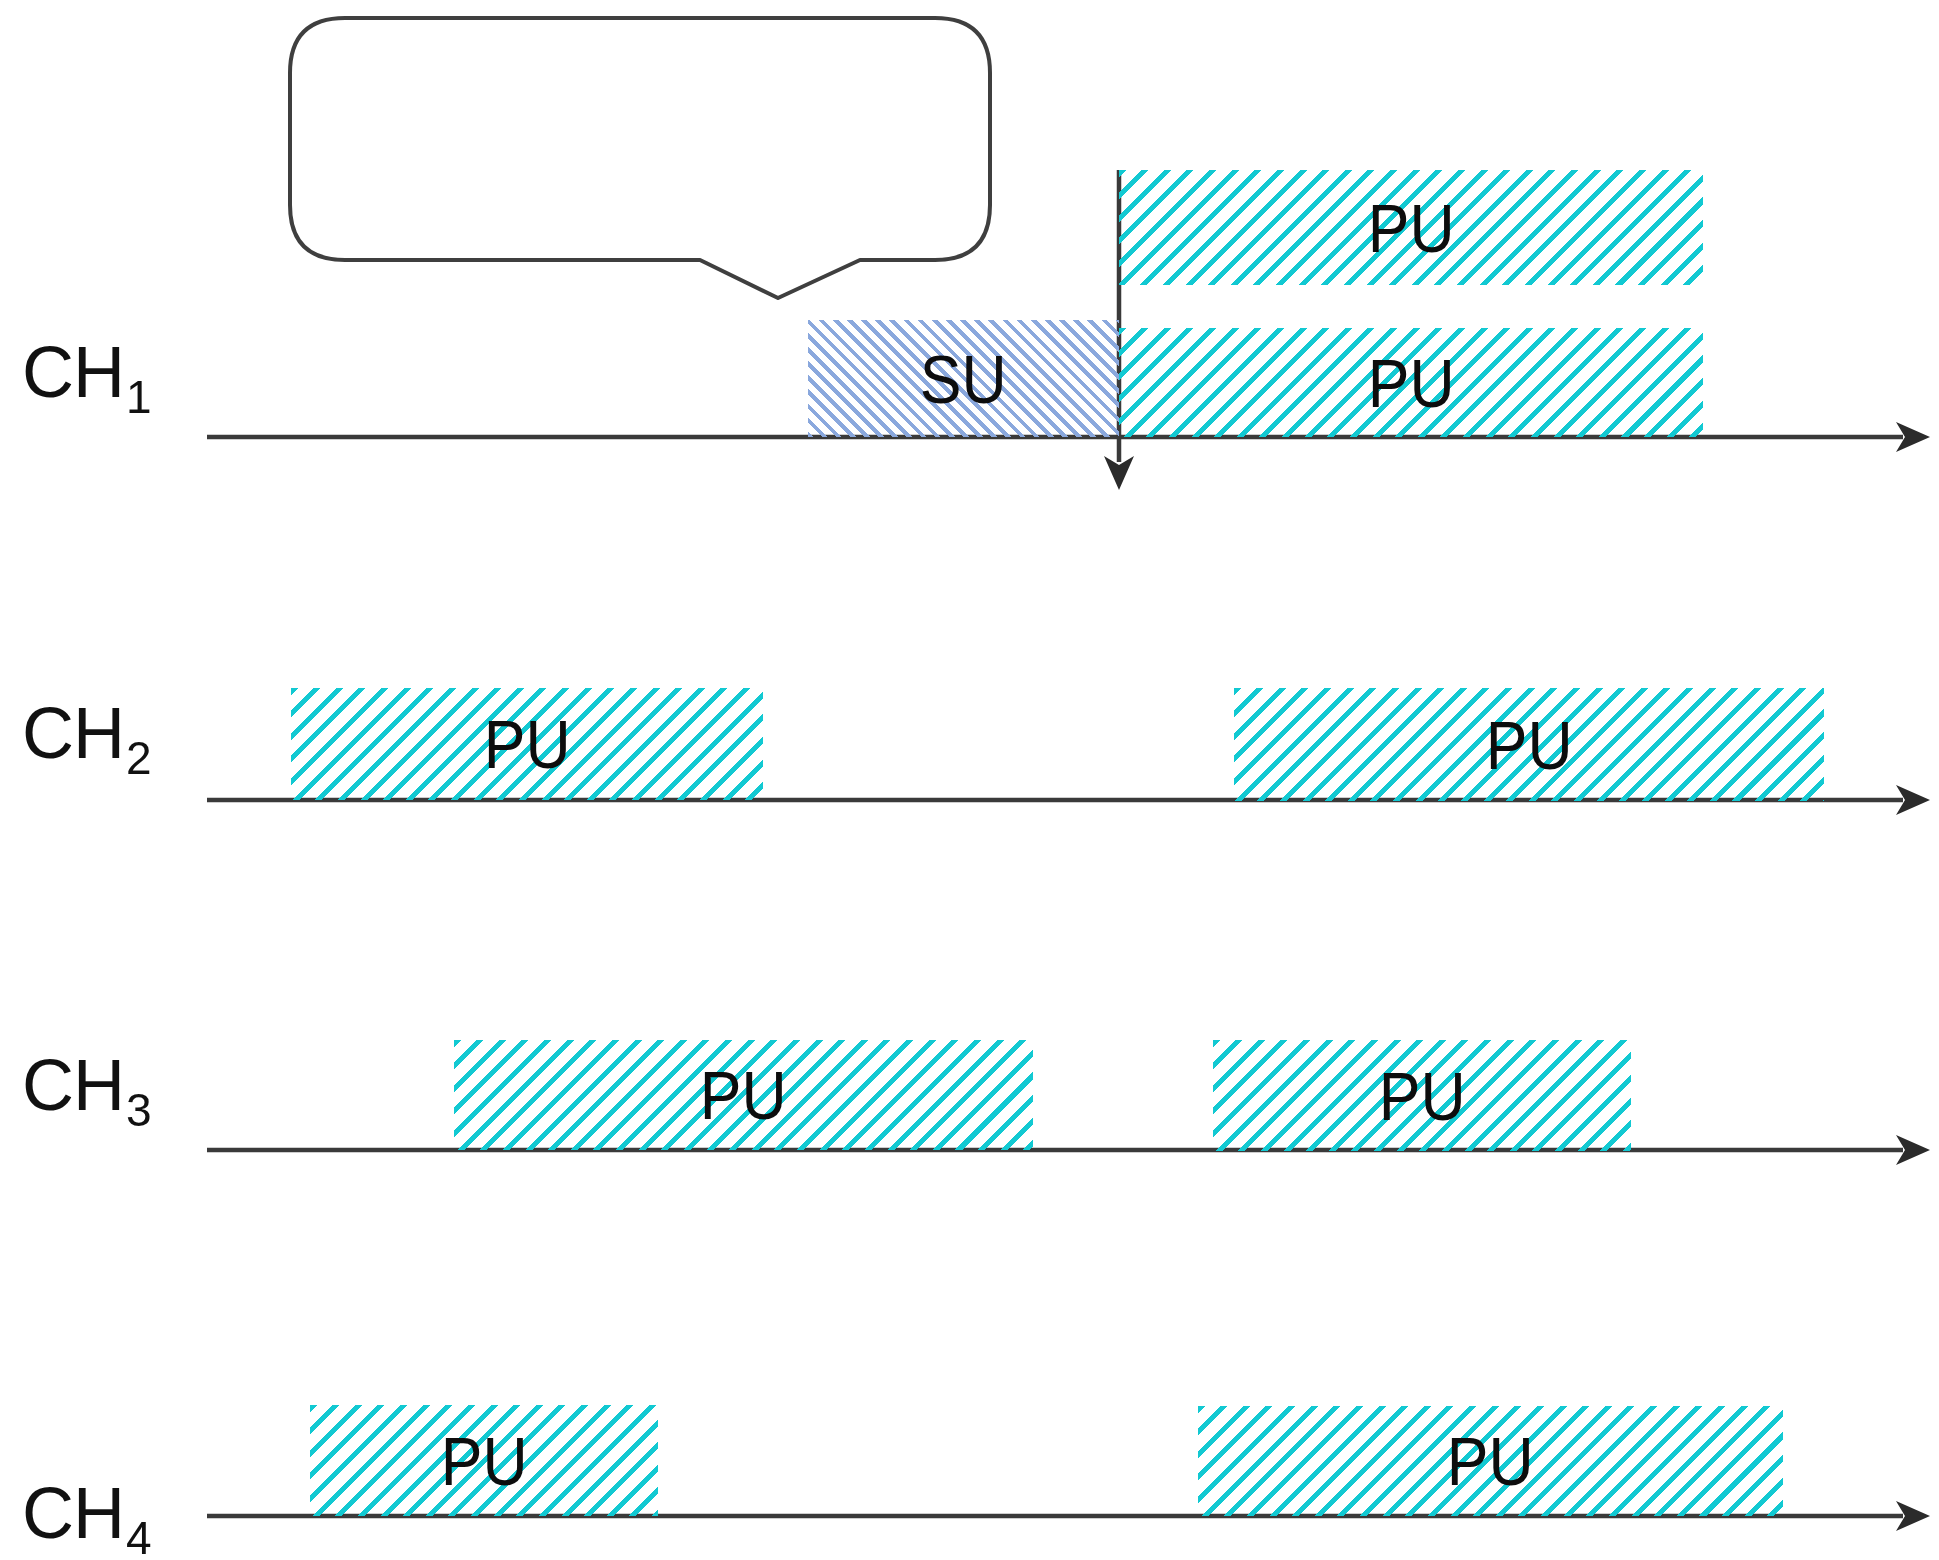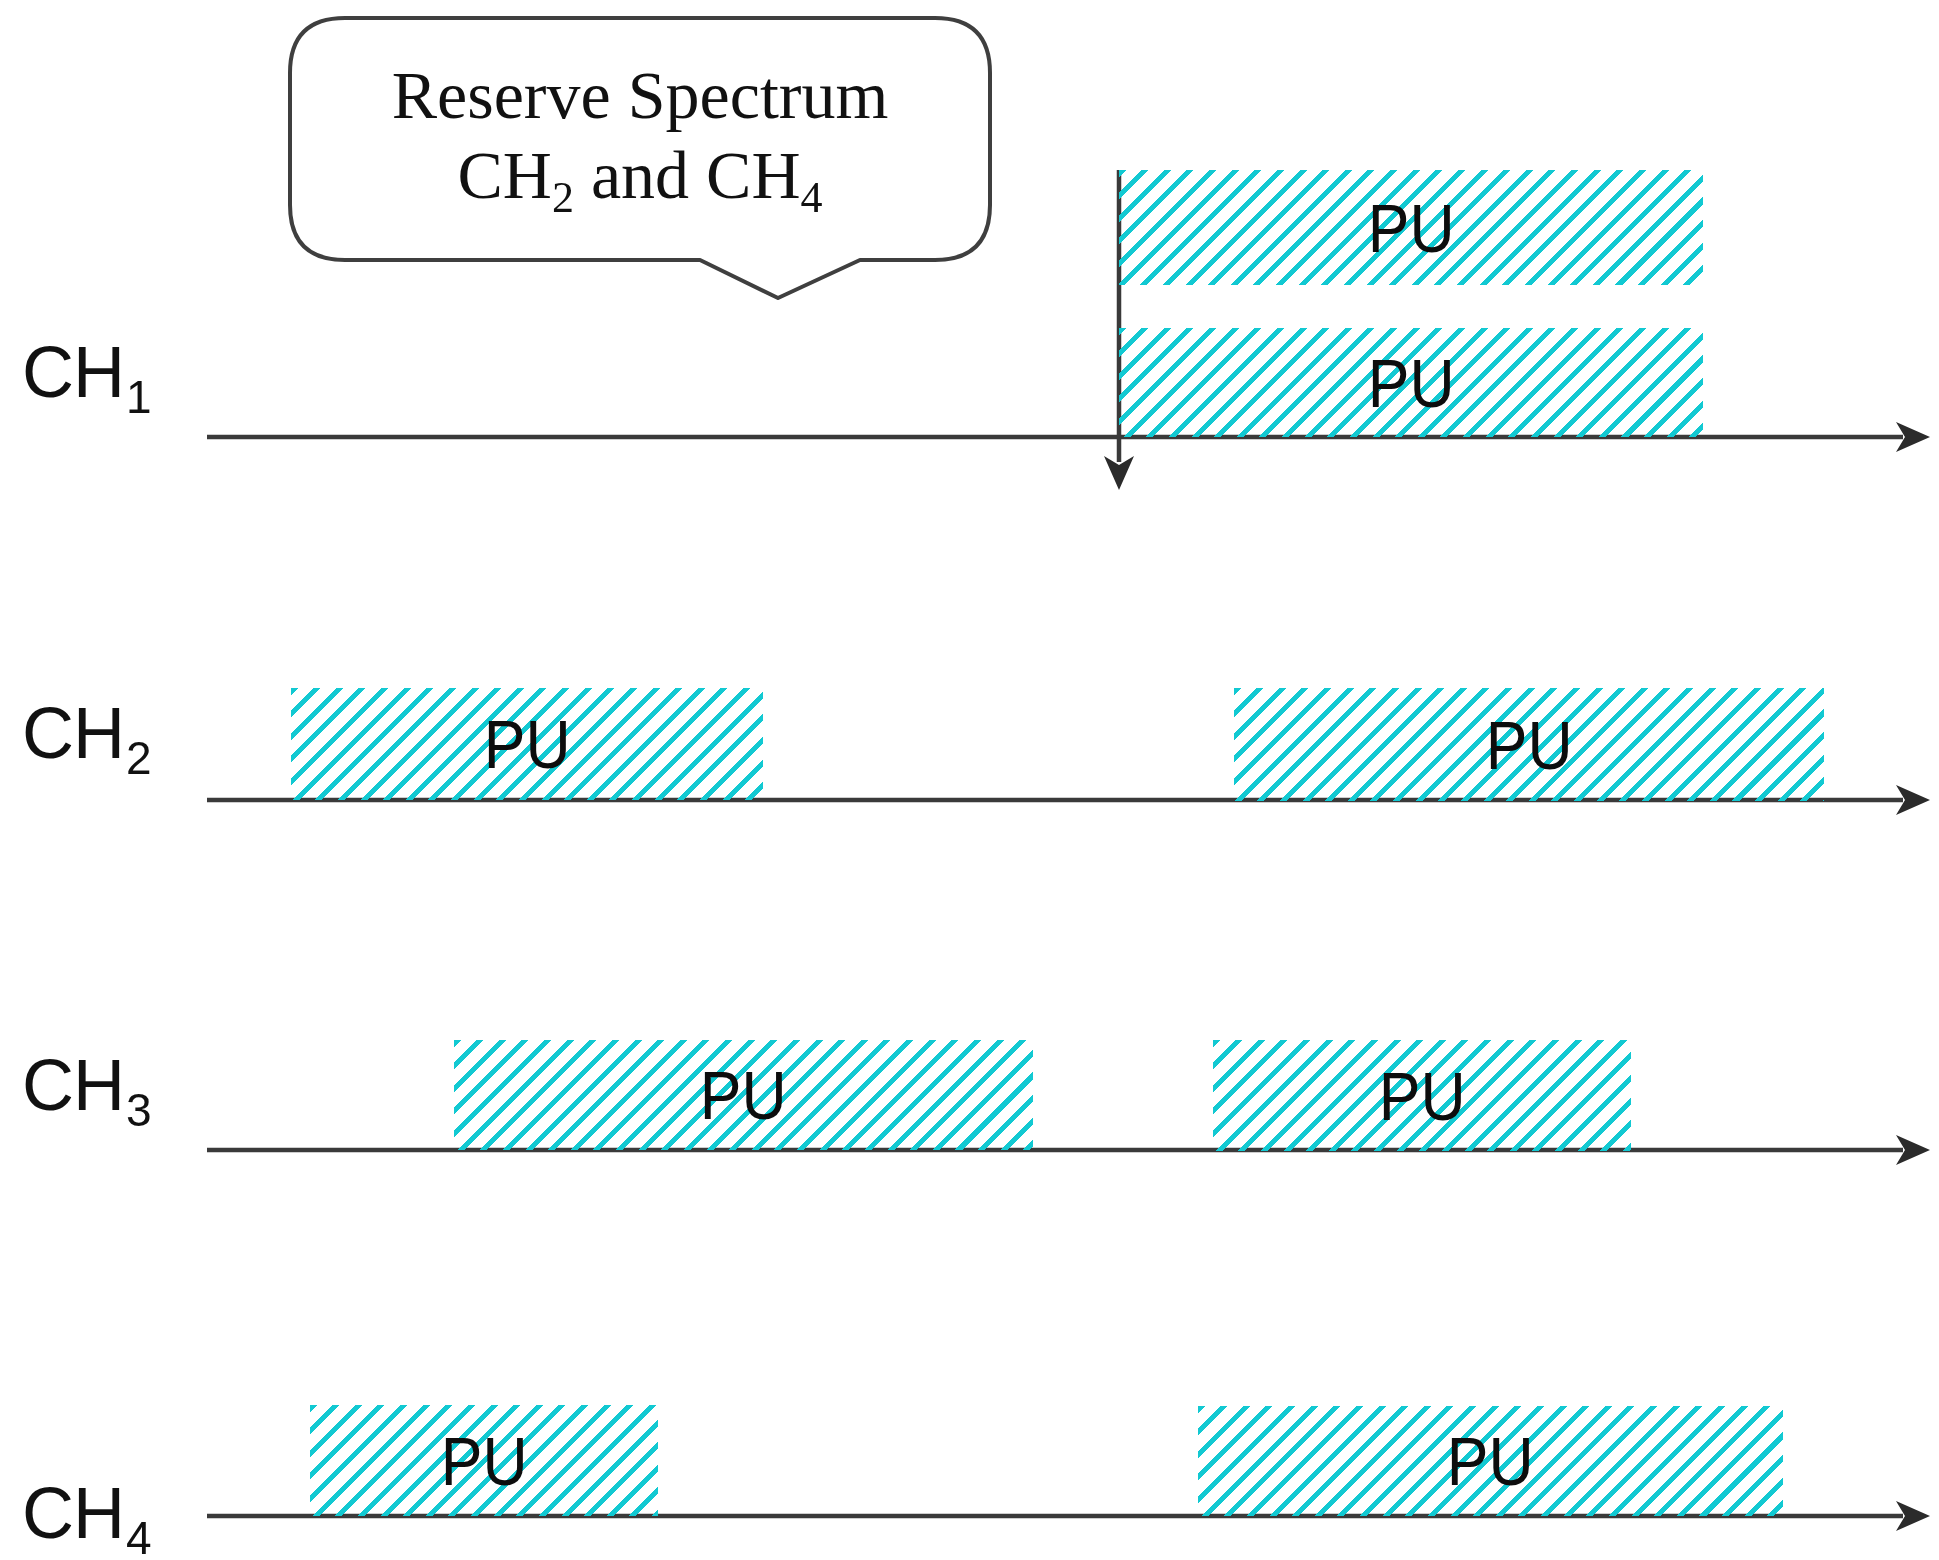--- a/index.html
+++ b/index.html
@@ -115,42 +115,37 @@
       <polygon points="1930,1150 1896,1135 1905,1150 1896,1165"></polygon>
       <polygon points="1930,1516 1896,1501 1905,1516 1896,1531"></polygon>
     </g>
 
     <line x1="1119" y1="170" x2="1119" y2="462" stroke="var(--axis)" stroke-width="4.5"></line>
     <polygon fill="#2b2b2b" points="1119,490 1104,456 1119,465 1134,456"></polygon>
 
     <path d="M345,18 H935 Q990,18 990,73 V205 Q990,260 935,260 H860 L778,298 L700,260 H345 Q290,260 290,205 V73 Q290,18 345,18 Z" fill="#ffffff" stroke="#3f3f3f" stroke-width="4" stroke-linejoin="round"></path>
   </svg>
 
-  <div class="callout-text">
-    <div>
-      <span>Reserve Spectrum</span>
-    </div>
-    <div>
-      <span>CH</span><span class="sub">2</span><span> and </span><span>CH</span><span class="sub">4</span>
-    </div>
-  </div>
 
   <div class="ch-label ch1">
     <span>CH</span><span class="sub">1</span>
   </div>
   <div class="ch-label ch2">
     <span>CH</span><span class="sub">2</span>
   </div>
   <div class="ch-label ch3">
     <span>CH</span><span class="sub">3</span>
   </div>
   <div class="ch-label ch4">
     <span>CH</span><span class="sub">4</span>
   </div>
 
+  <div class="block su-hatch ch1-su">
+    <span class="blk-label">SU</span>
+  </div>
   <div class="block pu-hatch ch1-pu-upper">
     <span class="blk-label">PU</span>
   </div>
   <div class="block pu-hatch ch1-pu-lower">
     <span class="blk-label">PU</span>
   </div>
 
   <div class="block pu-hatch ch2-pu-1">
     <span class="blk-label">PU</span>
   </div>

